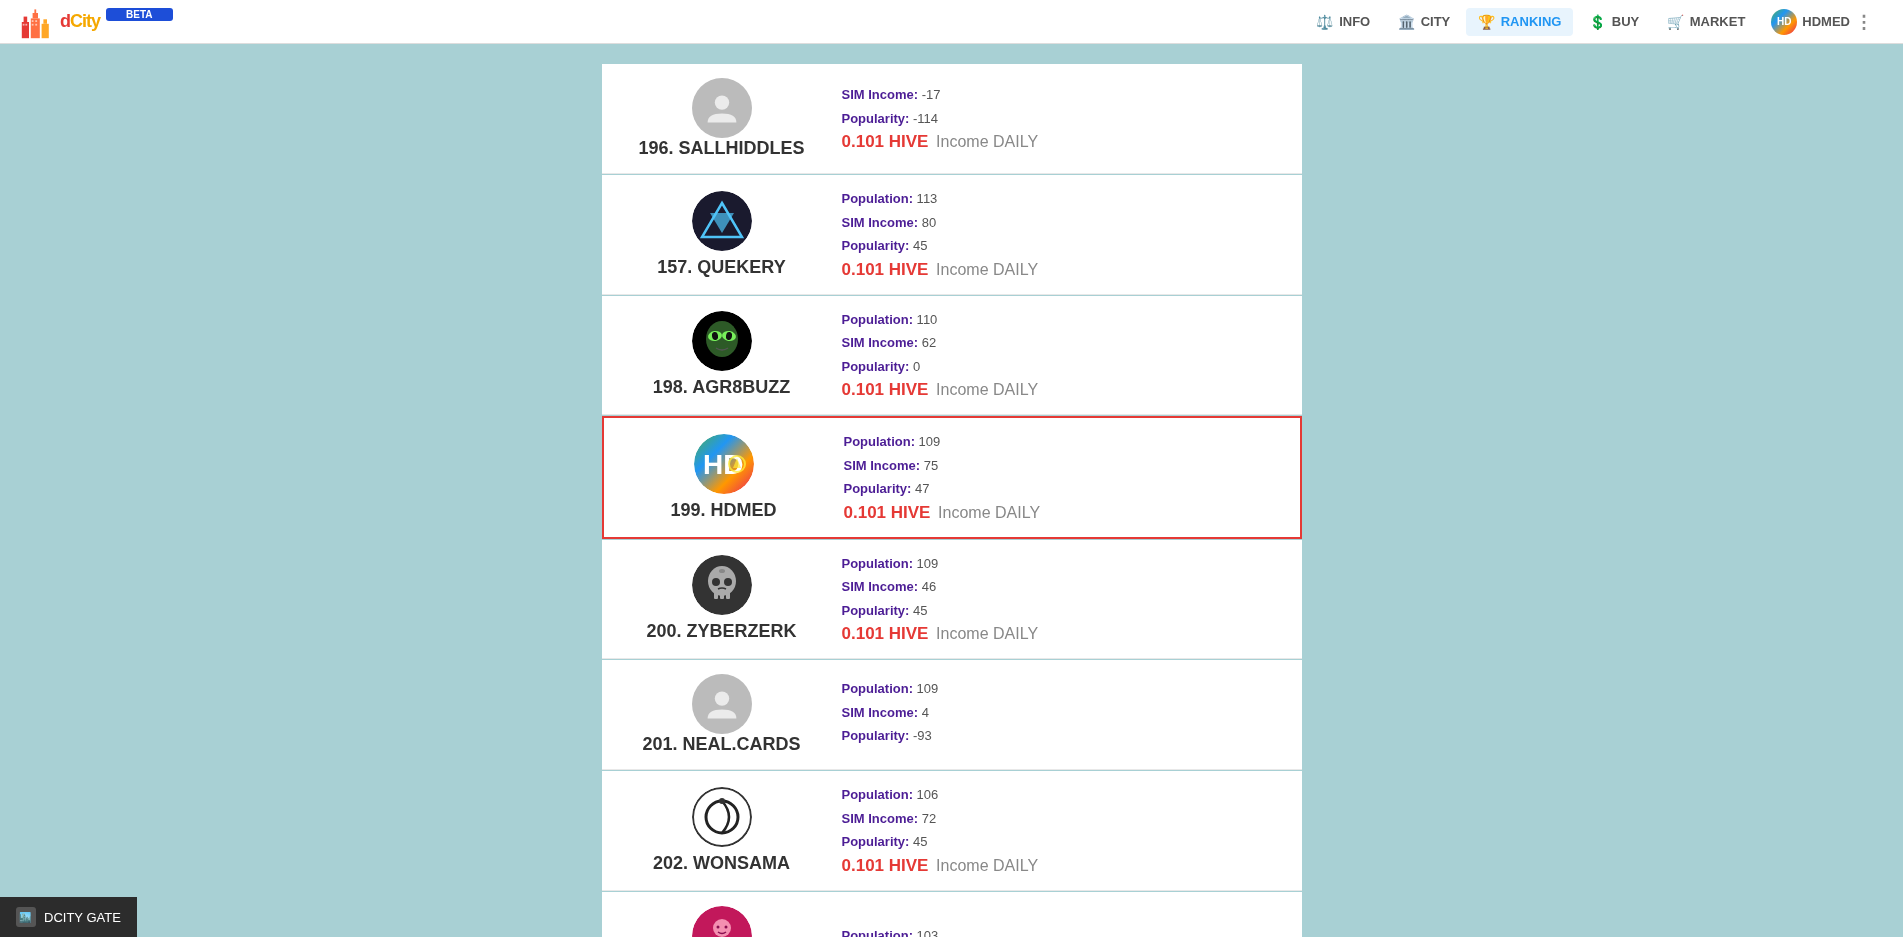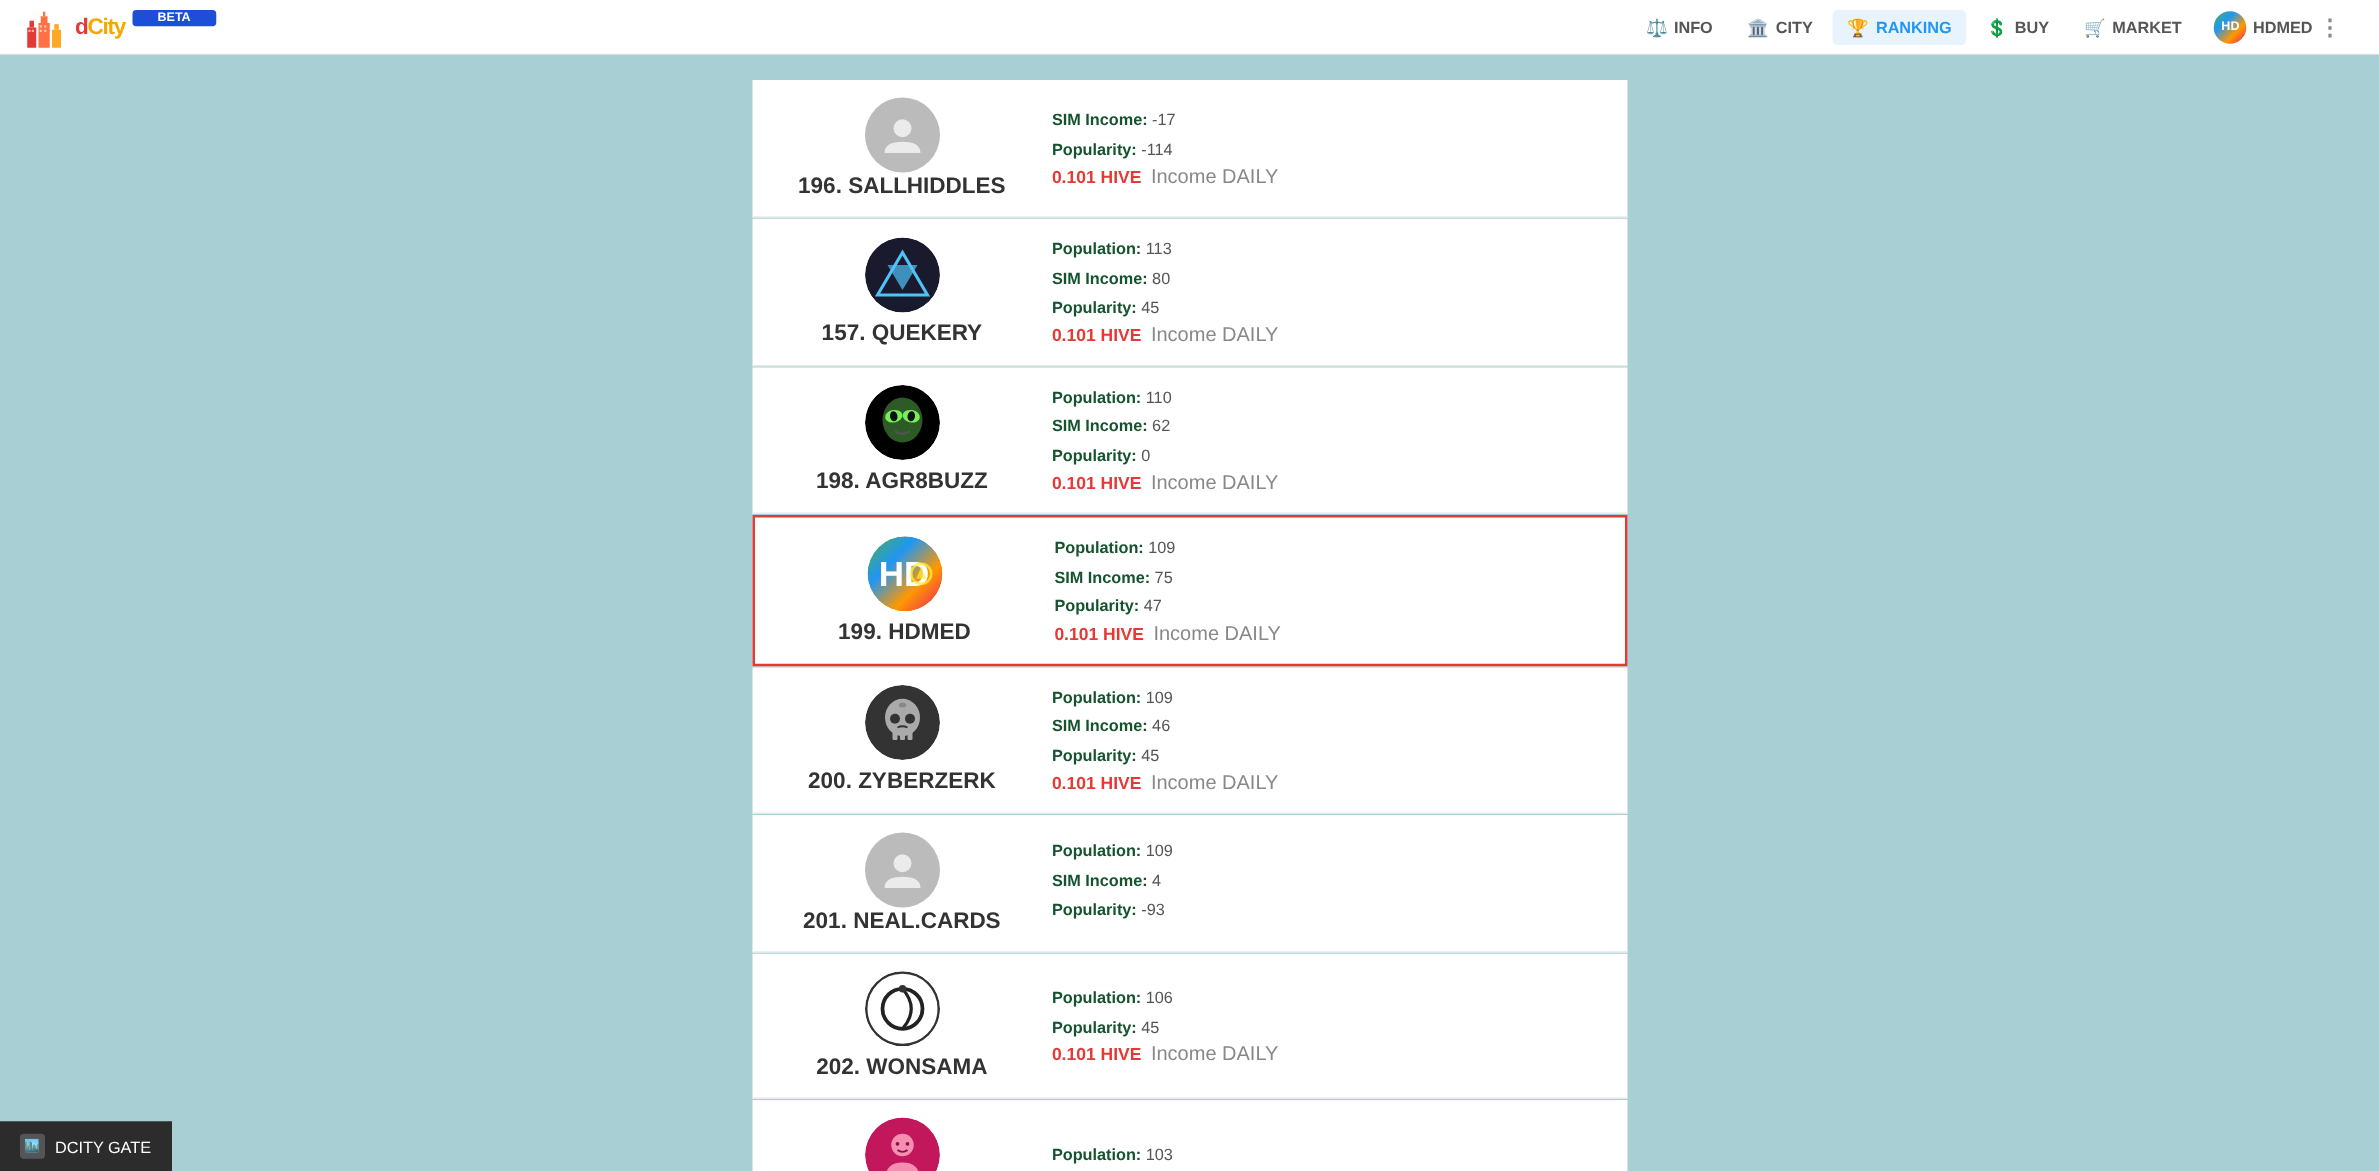--- a/index.html
+++ b/index.html
@@ -165,30 +165,30 @@
       padding-left: 20px;
     }
     .stat-line {
       font-size: 13px;
       color: #555;
       margin-bottom: 4px;
       line-height: 1.5;
     }
     .stat-line strong {
       font-weight: 600;
-      color: #14532d;
+      color: #4c1d95;
     }
     .income-line {
       font-size: 13px;
       margin-top: 2px;
     }
     .hive-amount {
       color: #e53935;
       font-weight: bold;
-      font-size: 14px;
+      font-size: 17px;
     }
     .income-label {
       color: #888;
       font-size: 16px;
       margin-left: 4px;
     }
 
     
     .bottom-bar {
       position: fixed;
@@ -427,20 +427,21 @@
               <circle cx="22" cy="22" r="16" fill="none" stroke="#222" stroke-width="3"></circle>
               <path d="M22 6 Q36 22 22 38" stroke="#222" fill="none" stroke-width="2.5"></path>
               <circle cx="22" cy="6" r="3" fill="#333"></circle>
             </svg>
           </div>
         </div>
         <span class="player-name">202. WONSAMA</span>
       </div>
       <div class="stats-section">
         <div class="stat-line"><strong>Population:</strong> 106</div>
+        <div class="stat-line"><strong>SIM Income:</strong> 72</div>
         <div class="stat-line"><strong>Popularity:</strong> 45</div>
         <div class="income-line">
           <span class="hive-amount">0.101 HIVE</span>
           <span class="income-label">Income DAILY</span>
         </div>
       </div>
     </div>
 
     <div class="ranking-row">
       <div class="player-section">

